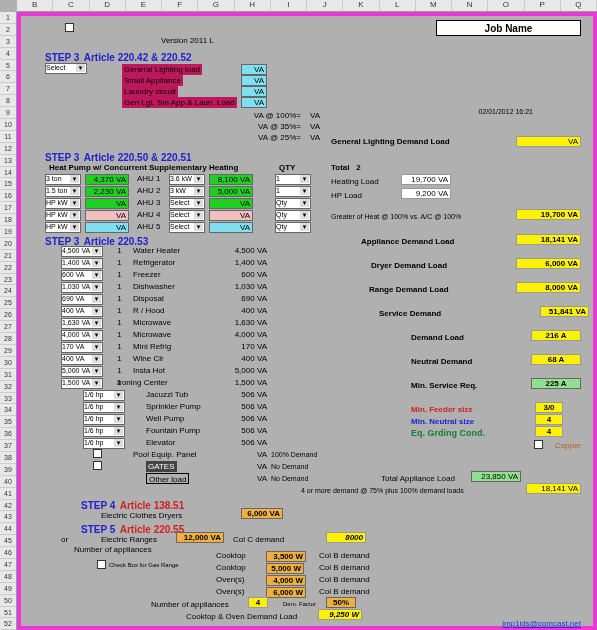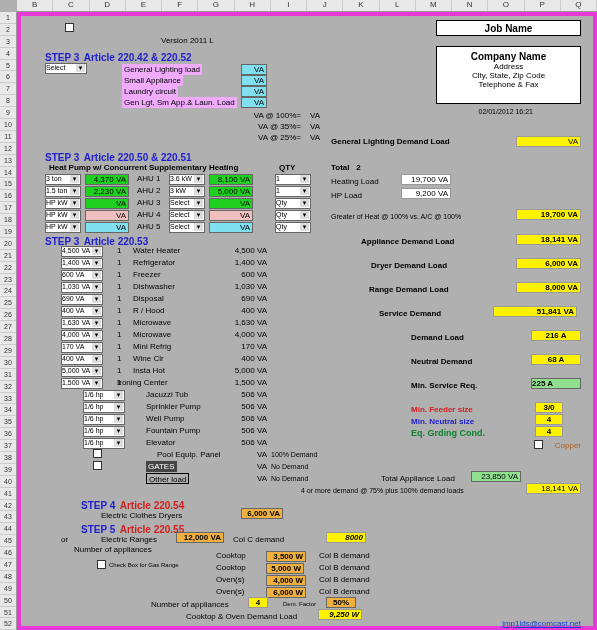--- a/index.html
+++ b/index.html
@@ -19,21 +19,21 @@
 .txt{font-size:8px;color:#000}
 .txtr{font-size:8px;color:#000;text-align:right}
 .txtb{font-size:8px;font-weight:bold}
 .sel{height:11px;font-size:7px;background:#fff;border:1px solid #666;display:inline-block;min-width:36px;position:relative}
 .sel::after{content:"▾";position:absolute;right:1px;top:0;font-size:7px;background:#ddd;width:9px;text-align:center}
 .ybox{background:#fff200;border:1px solid #999;font-size:8px;text-align:right;padding:0 2px;display:inline-block}
 .wbox{background:#fff;border:1px solid #999;font-size:8px;text-align:right;padding:0 2px;display:inline-block}
 .gbox{background:#20d020;border:1px solid #666;font-size:8px;text-align:right;padding:0 2px;display:inline-block}
 .bbox{background:#80e0f0;border:1px solid #666;font-size:8px;text-align:right;padding:0 2px;display:inline-block}
 .pbox{background:#f0c0c0;border:1px solid #666;font-size:8px;text-align:right;padding:0 2px;display:inline-block}
-.cbox{background:#f0abfc;font-size:8px;padding:0 2px;display:inline-block}
+.cbox{background:#be185d;font-size:8px;padding:0 2px;display:inline-block}
 .obox{background:#f0b040;border:1px solid #666;font-size:8px;text-align:right;padding:0 2px;display:inline-block}
 .row{position:absolute;height:11px;line-height:11px}
 .chk{width:9px;height:9px;border:1px solid #333;background:#fff;display:inline-block;vertical-align:middle}
 .redtxt{color:#d02020;font-size:8px;font-weight:bold}
 .bluetxt{color:#2020d0;font-size:8px;font-weight:bold}
 .grntxt{color:#108030;font-size:9px;font-weight:bold}
 .link{color:#1040d0;text-decoration:underline;font-size:8px}
 </style>
 </head>
 <body>
@@ -109,26 +109,20 @@
       <div>49</div>
       <div>50</div>
       <div>51</div>
       <div>52</div>
     </div>
  <div class="page">
 
   <span class="chk" style="position:absolute;top:7px;left:44px"></span>
   <div class="ver txt">Version 2011 L</div>
   <div class="jobbox">Job Name</div>
-  <div class="cobox">
-    <div class="cn">Company Name</div>
-    <div>Address</div>
-    <div>City, State, Zip Code</div>
-    <div>Telephone &amp; Fax</div>
-  </div>
   <div class="txt" style="position:absolute;top:92px;right:60px;font-size:7px">02/01/2012 16:21</div>
 
   <div class="row" style="top:34px;left:24px"><span class="step">STEP 3</span> <span class="step">Article 220.42 &amp; 220.52</span></div>
   <span class="sel" style="position:absolute;top:47px;left:24px;width:42px">Select</span>
   <div id="s1rows">
         <div class="row txt cbox" style="top:48px;left:101px">General Lighting load</div>
         <span class="bbox" style="position:absolute;top:48px;left:220px;width:26px">VA</span>
         <div class="row txt cbox" style="top:59px;left:101px">Small Appliance</div>
         <span class="bbox" style="position:absolute;top:59px;left:220px;width:26px">VA</span>
         <div class="row txt cbox" style="top:70px;left:101px">Laundry circuit</div>
@@ -254,63 +248,63 @@
         <span class="txt" style="position:absolute;top:398px;left:125px">Well Pump</span>
         <span class="txtr" style="position:absolute;top:398px;left:204px;width:42px">506 VA</span>
         <span class="sel" style="position:absolute;top:410px;left:62px;width:42px">1/6 hp</span>
         <span class="txt" style="position:absolute;top:410px;left:125px">Fountain Pump</span>
         <span class="txtr" style="position:absolute;top:410px;left:204px;width:42px">506 VA</span>
         <span class="sel" style="position:absolute;top:422px;left:62px;width:42px">1/6 hp</span>
         <span class="txt" style="position:absolute;top:422px;left:125px">Elevator</span>
         <span class="txtr" style="position:absolute;top:422px;left:204px;width:42px">506 VA</span>
       </div>
 
-  <div class="row txt" style="top:433px;left:136px">Pool Equip. Panel</div>
+  <div class="row txt" style="top:433px;left:112px">Pool Equip. Panel</div>
   <div class="row txtr" style="top:433px;left:220px;width:26px">VA</div>
   <div class="row txt" style="top:433px;left:250px;font-size:7px">100% Demand</div>
   <span class="chk" style="position:absolute;top:433px;left:72px"></span>
   <span class="chk" style="position:absolute;top:445px;left:72px"></span>
   <div class="row txt" style="top:445px;left:125px;background:#444;color:#fff;padding:0 2px">GATES</div>
   <div class="row txtr" style="top:445px;left:220px;width:26px">VA</div>
   <div class="row txt" style="top:445px;left:250px;font-size:7px">No Demand</div>
   <div class="row txt" style="top:457px;left:125px;border:1px solid #000;padding:0 2px">Other load</div>
   <div class="row txtr" style="top:457px;left:220px;width:26px">VA</div>
   <div class="row txt" style="top:457px;left:250px;font-size:7px">No Demand</div>
 
   <div class="row txtb" style="top:220px;left:340px">Appliance Demand Load</div>
   <span class="ybox" style="position:absolute;top:218px;right:12px;width:65px;font-weight:bold">18,141 VA</span>
   <div class="row txtb" style="top:244px;left:350px">Dryer Demand Load</div>
   <span class="ybox" style="position:absolute;top:242px;right:12px;width:65px;font-weight:bold">6,000 VA</span>
   <div class="row txtb" style="top:268px;left:348px">Range Demand Load</div>
   <span class="ybox" style="position:absolute;top:266px;right:12px;width:65px;font-weight:bold">8,000 VA</span>
   <div class="row txtb" style="top:292px;left:358px">Service Demand</div>
-  <span class="ybox" style="position:absolute;top:290px;right:16px;width:84px;font-weight:bold">51,841 VA</span>
+  <span class="ybox" style="position:absolute;top:290px;right:4px;width:49px;font-weight:bold">51,841 VA</span>
 
   <div class="row txtb" style="top:316px;left:390px">Demand Load</div>
   <span class="ybox" style="position:absolute;top:314px;right:12px;width:50px;font-weight:bold;text-align:center">216 A</span>
   <div class="row txtb" style="top:340px;left:390px">Neutral Demand</div>
   <span class="ybox" style="position:absolute;top:338px;right:12px;width:50px;font-weight:bold;text-align:center">68 A</span>
   <div class="row txtb" style="top:364px;left:390px">Min. Service Req.</div>
-  <span style="position:absolute;top:362px;right:12px;width:50px;font-weight:bold;text-align:left;background:#90e090;border:1px solid #666;font-size:8px">225 A</span>
+  <span style="position:absolute;top:362px;right:12px;width:50px;font-weight:bold;text-align:center;background:#90e090;border:1px solid #666;font-size:8px">225 A</span>
 
   <div class="row redtxt" style="top:388px;left:390px">Min. Feeder size</div>
   <span class="ybox" style="position:absolute;top:386px;right:30px;width:28px;font-weight:bold;text-align:center">3/0</span>
   <div class="row bluetxt" style="top:400px;left:390px">Min. Neutral size</div>
   <span class="ybox" style="position:absolute;top:398px;right:30px;width:28px;font-weight:bold;text-align:center">4</span>
   <div class="row grntxt" style="top:412px;left:390px">Eq. Grding Cond.</div>
   <span class="ybox" style="position:absolute;top:410px;right:30px;width:28px;font-weight:bold;text-align:center">4</span>
   <span class="chk" style="position:absolute;top:424px;right:50px"></span>
   <div class="row txt" style="top:424px;right:12px;color:#b06020">Copper</div>
 
   <div class="row txt" style="top:457px;left:360px">Total Appliance Load</div>
   <span style="position:absolute;top:455px;left:450px;width:50px;background:#90e090;border:1px solid #666;font-size:8px;text-align:right;padding:0 2px">23,850 VA</span>
   <div class="row txt" style="top:469px;left:280px;font-size:7px">4 or more demand @ 75% plus 100% demand loads</div>
   <span class="ybox" style="position:absolute;top:467px;right:12px;width:55px">18,141 VA</span>
 
-  <div class="row" style="top:482px;left:60px"><span class="step">STEP  4</span> <span class="step" style="color:#d02020">Article 220.54</span></div>
+  <div class="row" style="top:482px;left:60px"><span class="step">STEP  4</span> <span class="step" style="color:#d02020">Article 138.51</span></div>
   <div class="row txt" style="top:494px;left:80px">Electric Clothes Dryers</div>
   <span class="obox" style="position:absolute;top:492px;left:220px;width:42px;font-weight:bold">6,000 VA</span>
 
   <div class="row" style="top:506px;left:60px"><span class="step">STEP  5</span> <span class="step" style="color:#d02020">Article 220.55</span></div>
   <div class="row txt" style="top:518px;left:80px">Electric Ranges</div>
   <span class="obox" style="position:absolute;top:516px;left:155px;width:48px;font-weight:bold">12,000 VA</span>
   <div class="row txt" style="top:518px;left:212px">Col  C demand</div>
   <span class="ybox" style="position:absolute;top:516px;left:305px;width:40px;font-weight:bold;font-style:italic">8000</span>
   <div class="row txt" style="top:518px;left:40px">or</div>
 

